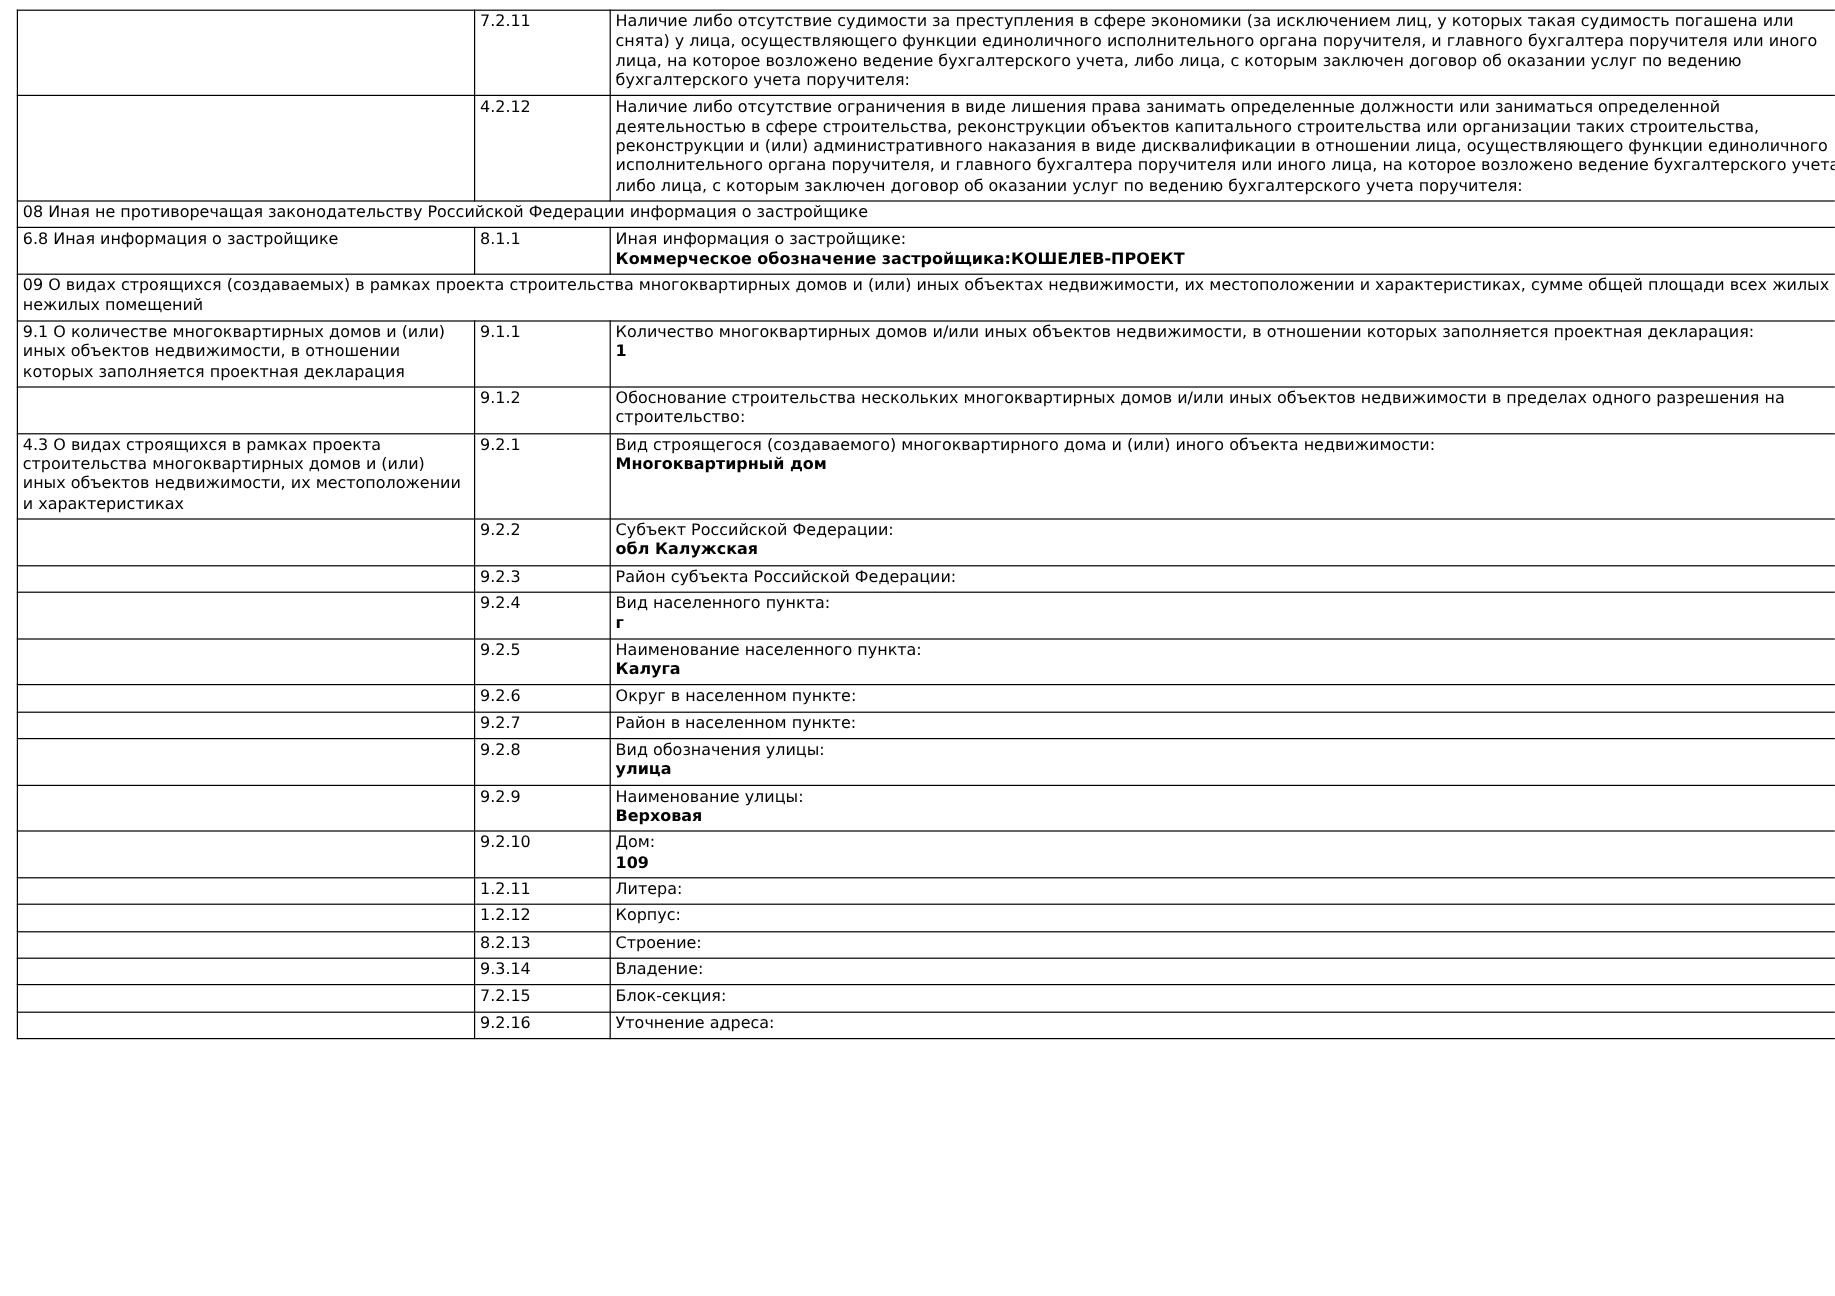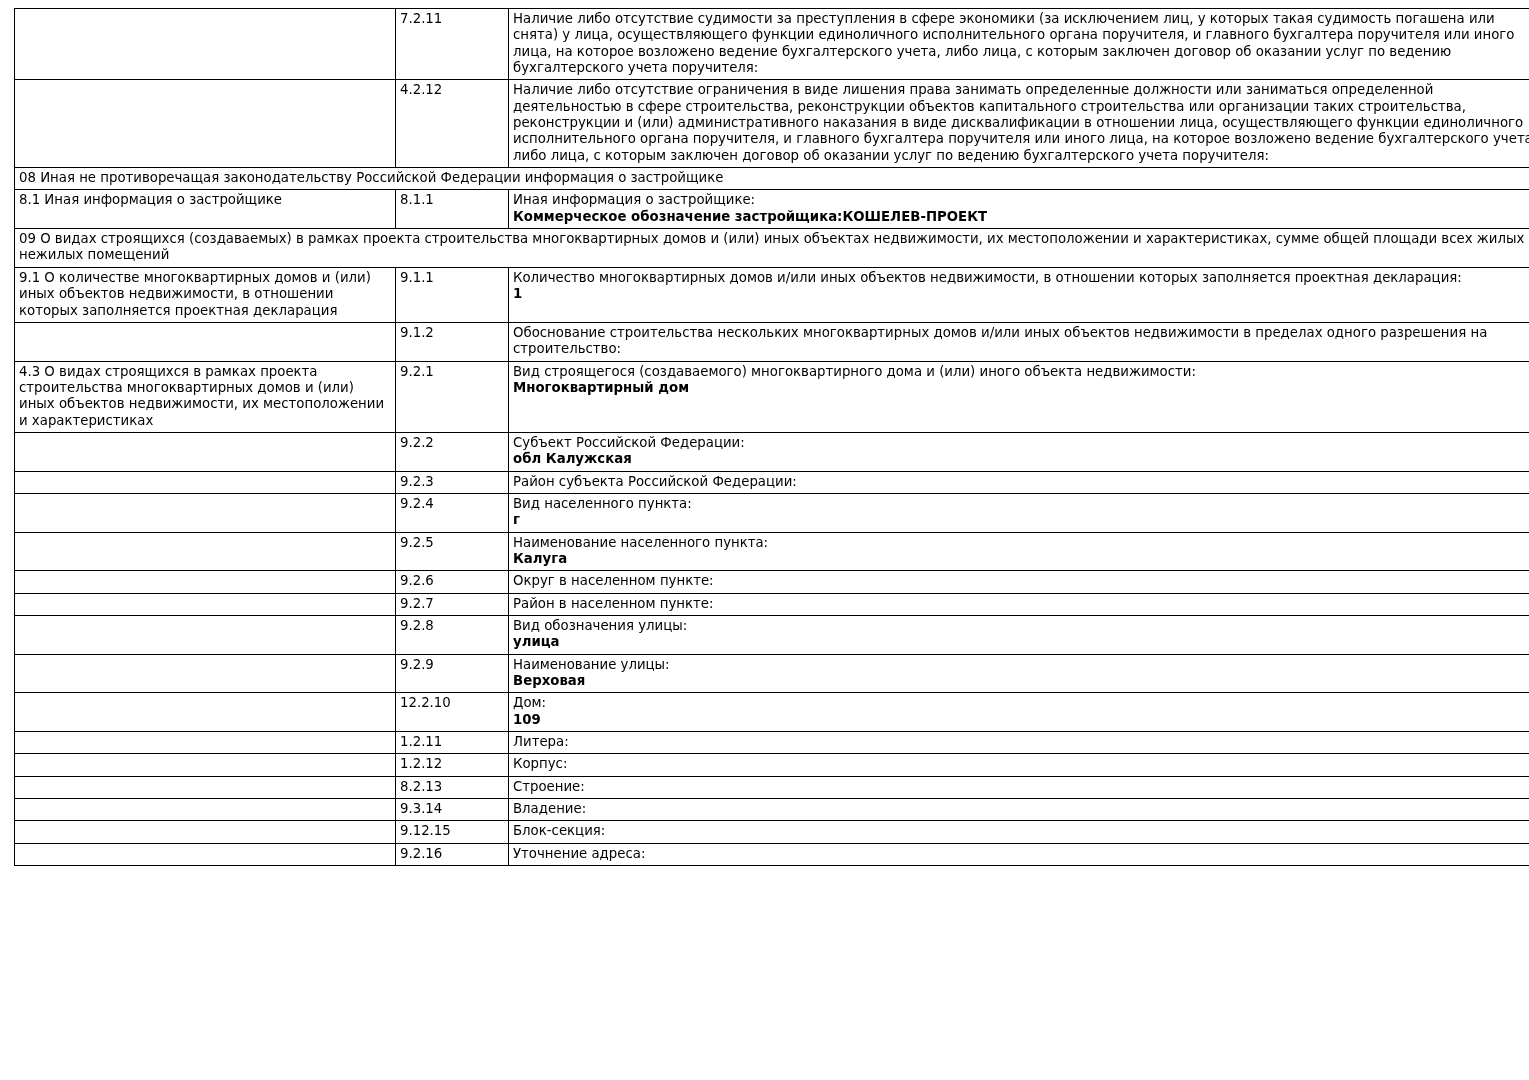--- a/index.html
+++ b/index.html
@@ -60,21 +60,21 @@
           <td class="col-left"></td>
           <td class="col-code">4.2.12</td>
           <td class="col-body">
             <span class="lbl">Наличие либо отсутствие ограничения в виде лишения права занимать определенные должности или заниматься определенной деятельностью в сфере строительства, реконструкции объектов капитального строительства или организации таких строительства, реконструкции и (или) административного наказания в виде дисквалификации в отношении лица, осуществляющего функции единоличного исполнительного органа поручителя, и главного бухгалтера поручителя или иного лица, на которое возложено ведение бухгалтерского учета, либо лица, с которым заключен договор об оказании услуг по ведению бухгалтерского учета поручителя:</span>
           </td>
         </tr>
         <tr>
           <td class="col-full sec-head" colspan="3">08 Иная не противоречащая законодательству Российской Федерации информация о застройщике</td>
         </tr>
         <tr>
-          <td class="col-left">8.1 Иная информация о застройщике</td>
+          <td class="col-left">6.8 Иная информация о застройщике</td>
           <td class="col-code">8.1.1</td>
           <td class="col-body">
             <span class="lbl">Иная информация о застройщике:</span>
             <span class="val">Коммерческое обозначение застройщика:КОШЕЛЕВ-ПРОЕКТ</span>
           </td>
         </tr>
         <tr>
           <td class="col-full sec-head" colspan="3">09 О видах строящихся (создаваемых) в рамках проекта строительства многоквартирных домов и (или) иных объектах недвижимости, их местоположении и характеристиках, сумме общей площади всех жилых и нежилых помещений</td>
         </tr>
         <tr>
@@ -156,21 +156,21 @@
         <tr>
           <td class="col-left"></td>
           <td class="col-code">9.2.9</td>
           <td class="col-body">
             <span class="lbl">Наименование улицы:</span>
             <span class="val">Верховая</span>
           </td>
         </tr>
         <tr>
           <td class="col-left"></td>
-          <td class="col-code">12.2.10</td>
+          <td class="col-code">9.2.10</td>
           <td class="col-body">
             <span class="lbl">Дом:</span>
             <span class="val">109</span>
           </td>
         </tr>
         <tr>
           <td class="col-left"></td>
           <td class="col-code">1.2.11</td>
           <td class="col-body">
             <span class="lbl">Литера:</span>
@@ -192,21 +192,21 @@
         </tr>
         <tr>
           <td class="col-left"></td>
           <td class="col-code">9.3.14</td>
           <td class="col-body">
             <span class="lbl">Владение:</span>
           </td>
         </tr>
         <tr>
           <td class="col-left"></td>
-          <td class="col-code">9.12.15</td>
+          <td class="col-code">7.2.15</td>
           <td class="col-body">
             <span class="lbl">Блок-секция:</span>
           </td>
         </tr>
         <tr>
           <td class="col-left"></td>
           <td class="col-code">9.2.16</td>
           <td class="col-body">
             <span class="lbl">Уточнение адреса:</span>
           </td>

